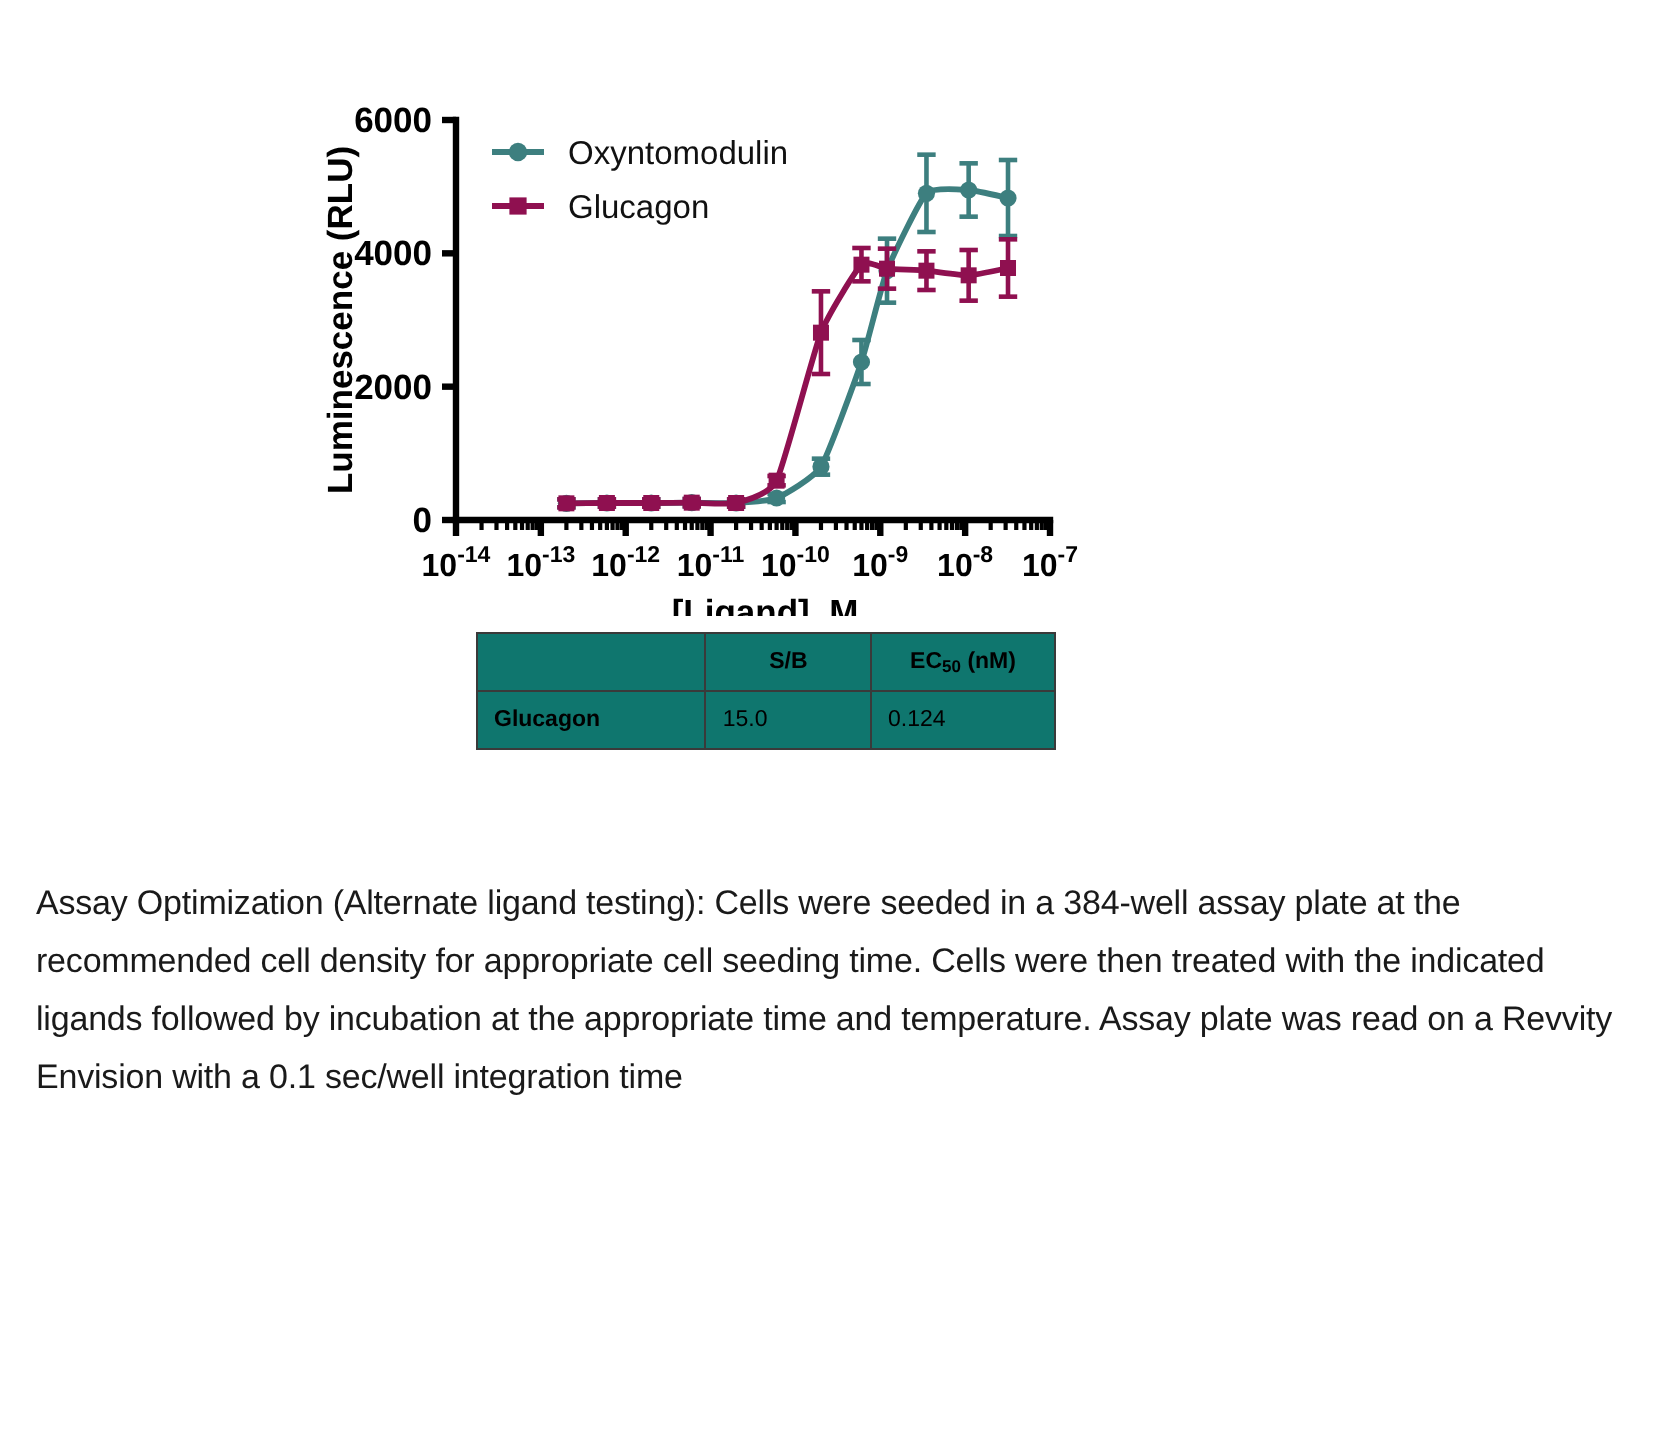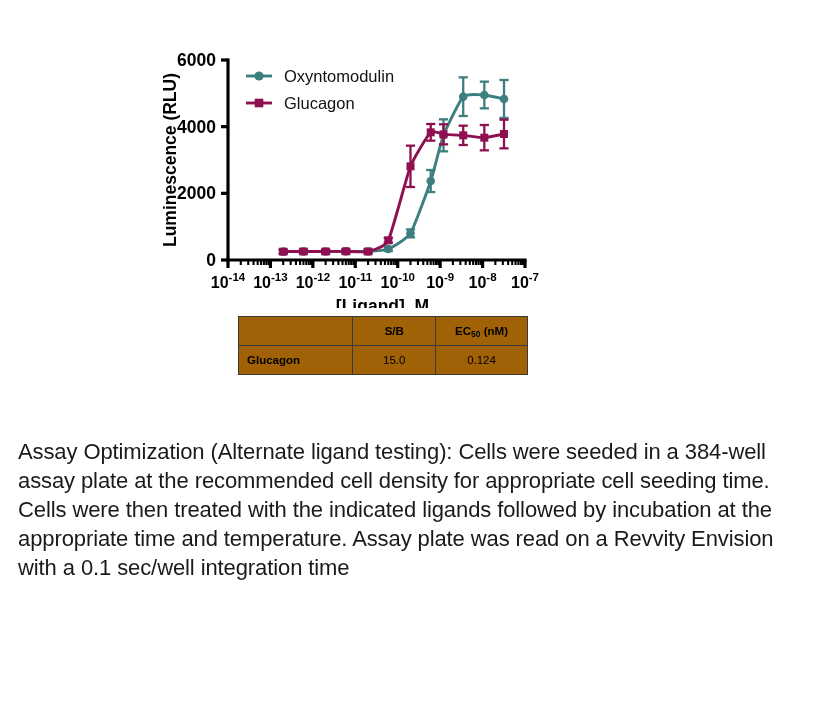--- a/index.html
+++ b/index.html
@@ -49,33 +49,33 @@
     width: 290px;
     font-family: "Liberation Sans", sans-serif;
   }
   table#stats-table td,
   table#stats-table th {
     border: 1px solid #3a3a3a;
     height: 28px;
     padding: 0 8px;
     font-size: 11.5px;
     color: #000;
-    background: #a16207;
+    background: #0f766e;
   }
   table#stats-table th {
     font-weight: bold;
     text-align: center;
   }
   td.row-label {
     font-weight: bold;
     text-align: left;
     width: 108px;
   }
   td.num-cell {
-    text-align: center;
+    text-align: left;
     font-weight: normal;
     width: 76px;
   }
   th.corner-cell {
     width: 108px;
   }
   th.hdr-sb { width: 76px; }
   th.hdr-ec { width: 86px; }
   sub.sub-tiny {
     font-size: 8.5px;
@@ -83,21 +83,21 @@
     position: relative;
     bottom: -2px;
   }
 
   
   #caption {
     position: absolute;
     left: 18px;
     top: 437px;
     width: 800px;
-    font-size: 22px;
+    font-size: 17px;
     line-height: 29px;
     color: #1a1a1a;
     font-family: "Liberation Sans", sans-serif;
     letter-spacing: -0.1px;
   }
 </style>
 </head>
 <body>
 
 <div id="figure-root">

